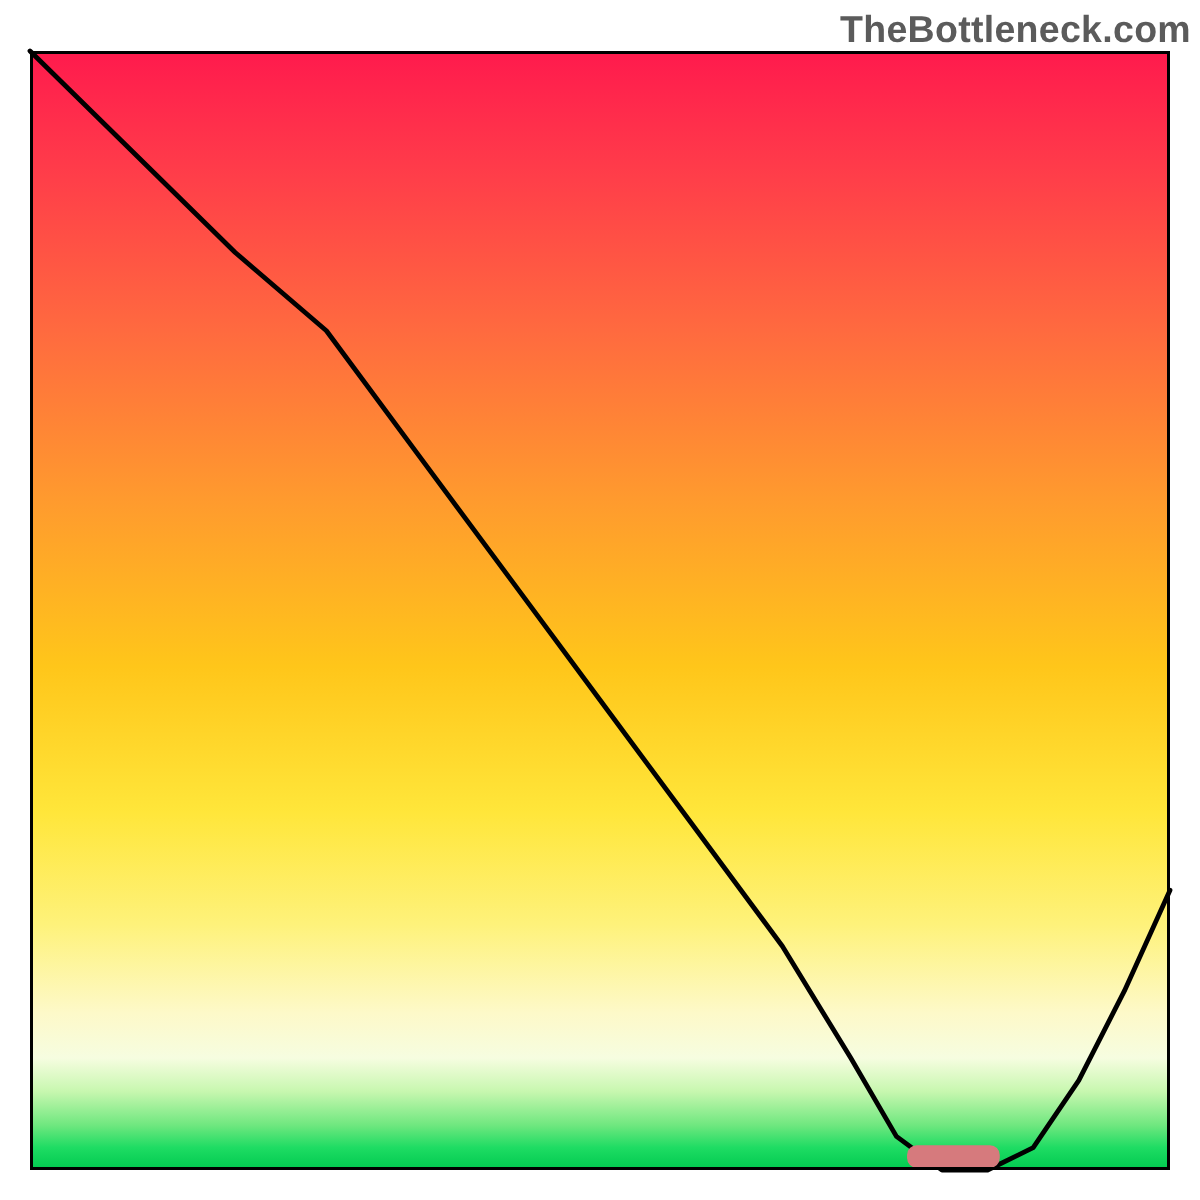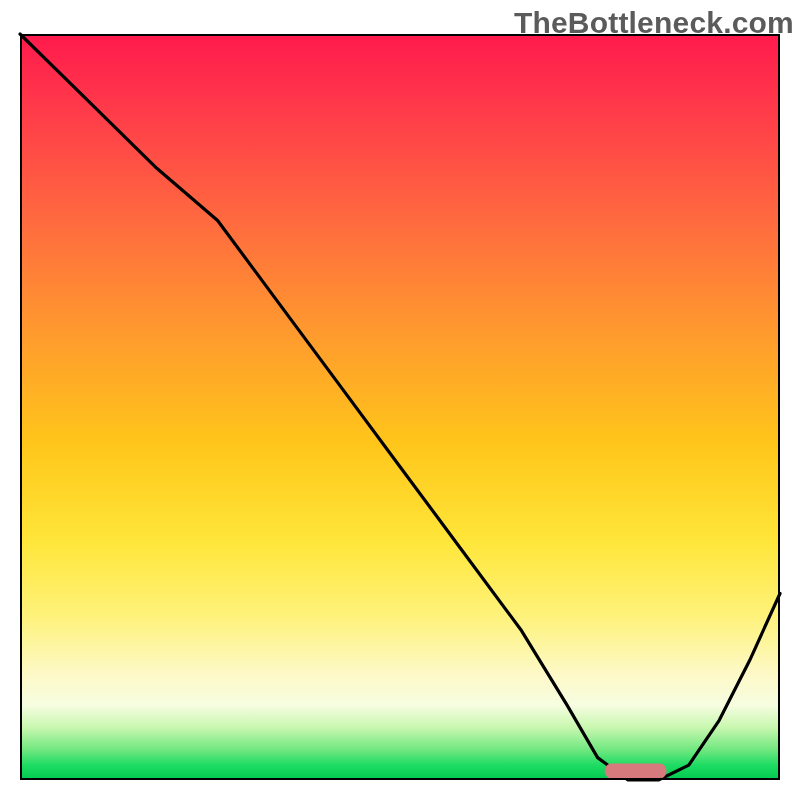--- a/index.html
+++ b/index.html
@@ -13,21 +13,21 @@
   }
   .stage {
     position: relative;
     width: 800px;
     height: 800px;
   }
   .watermark {
     position: absolute;
     top: 6px;
     right: 6px;
-    font-size: 30px;
+    font-size: 25px;
     font-weight: 600;
     color: #5b5b5b;
     letter-spacing: 0.2px;
     user-select: none;
   }
   .plot {
     position: absolute;
     left: 20px;
     top: 34px;
     width: 760px;

